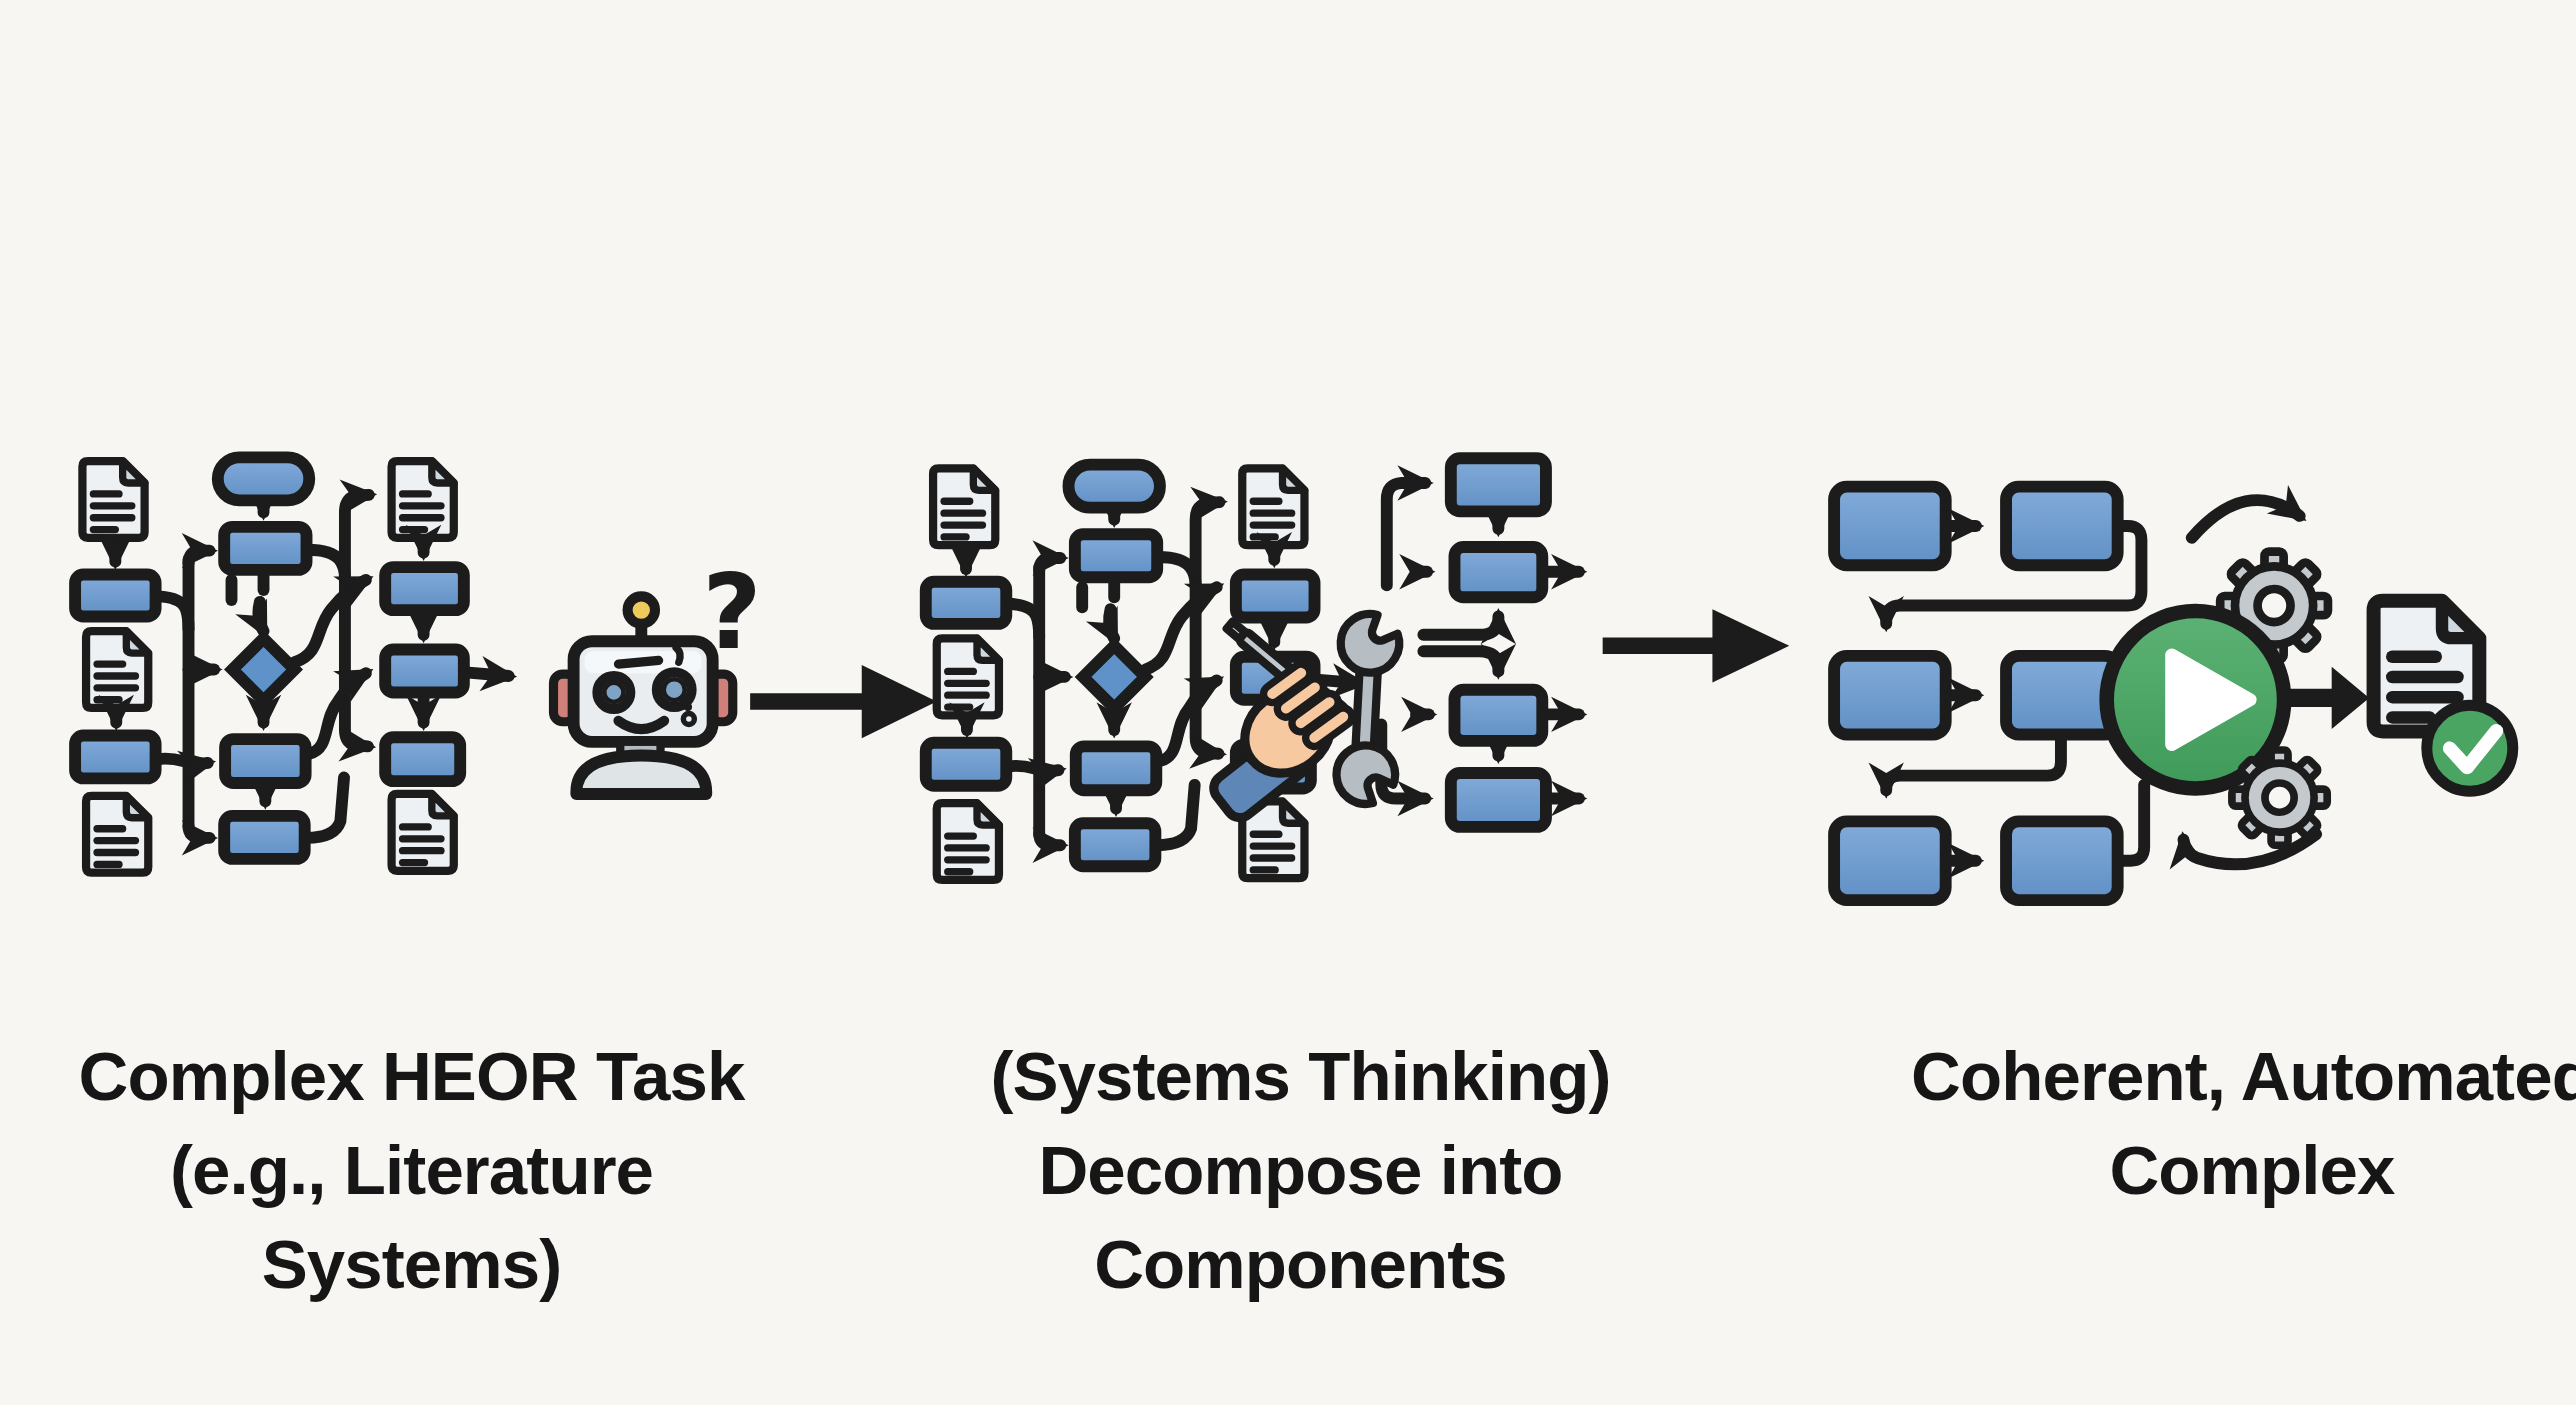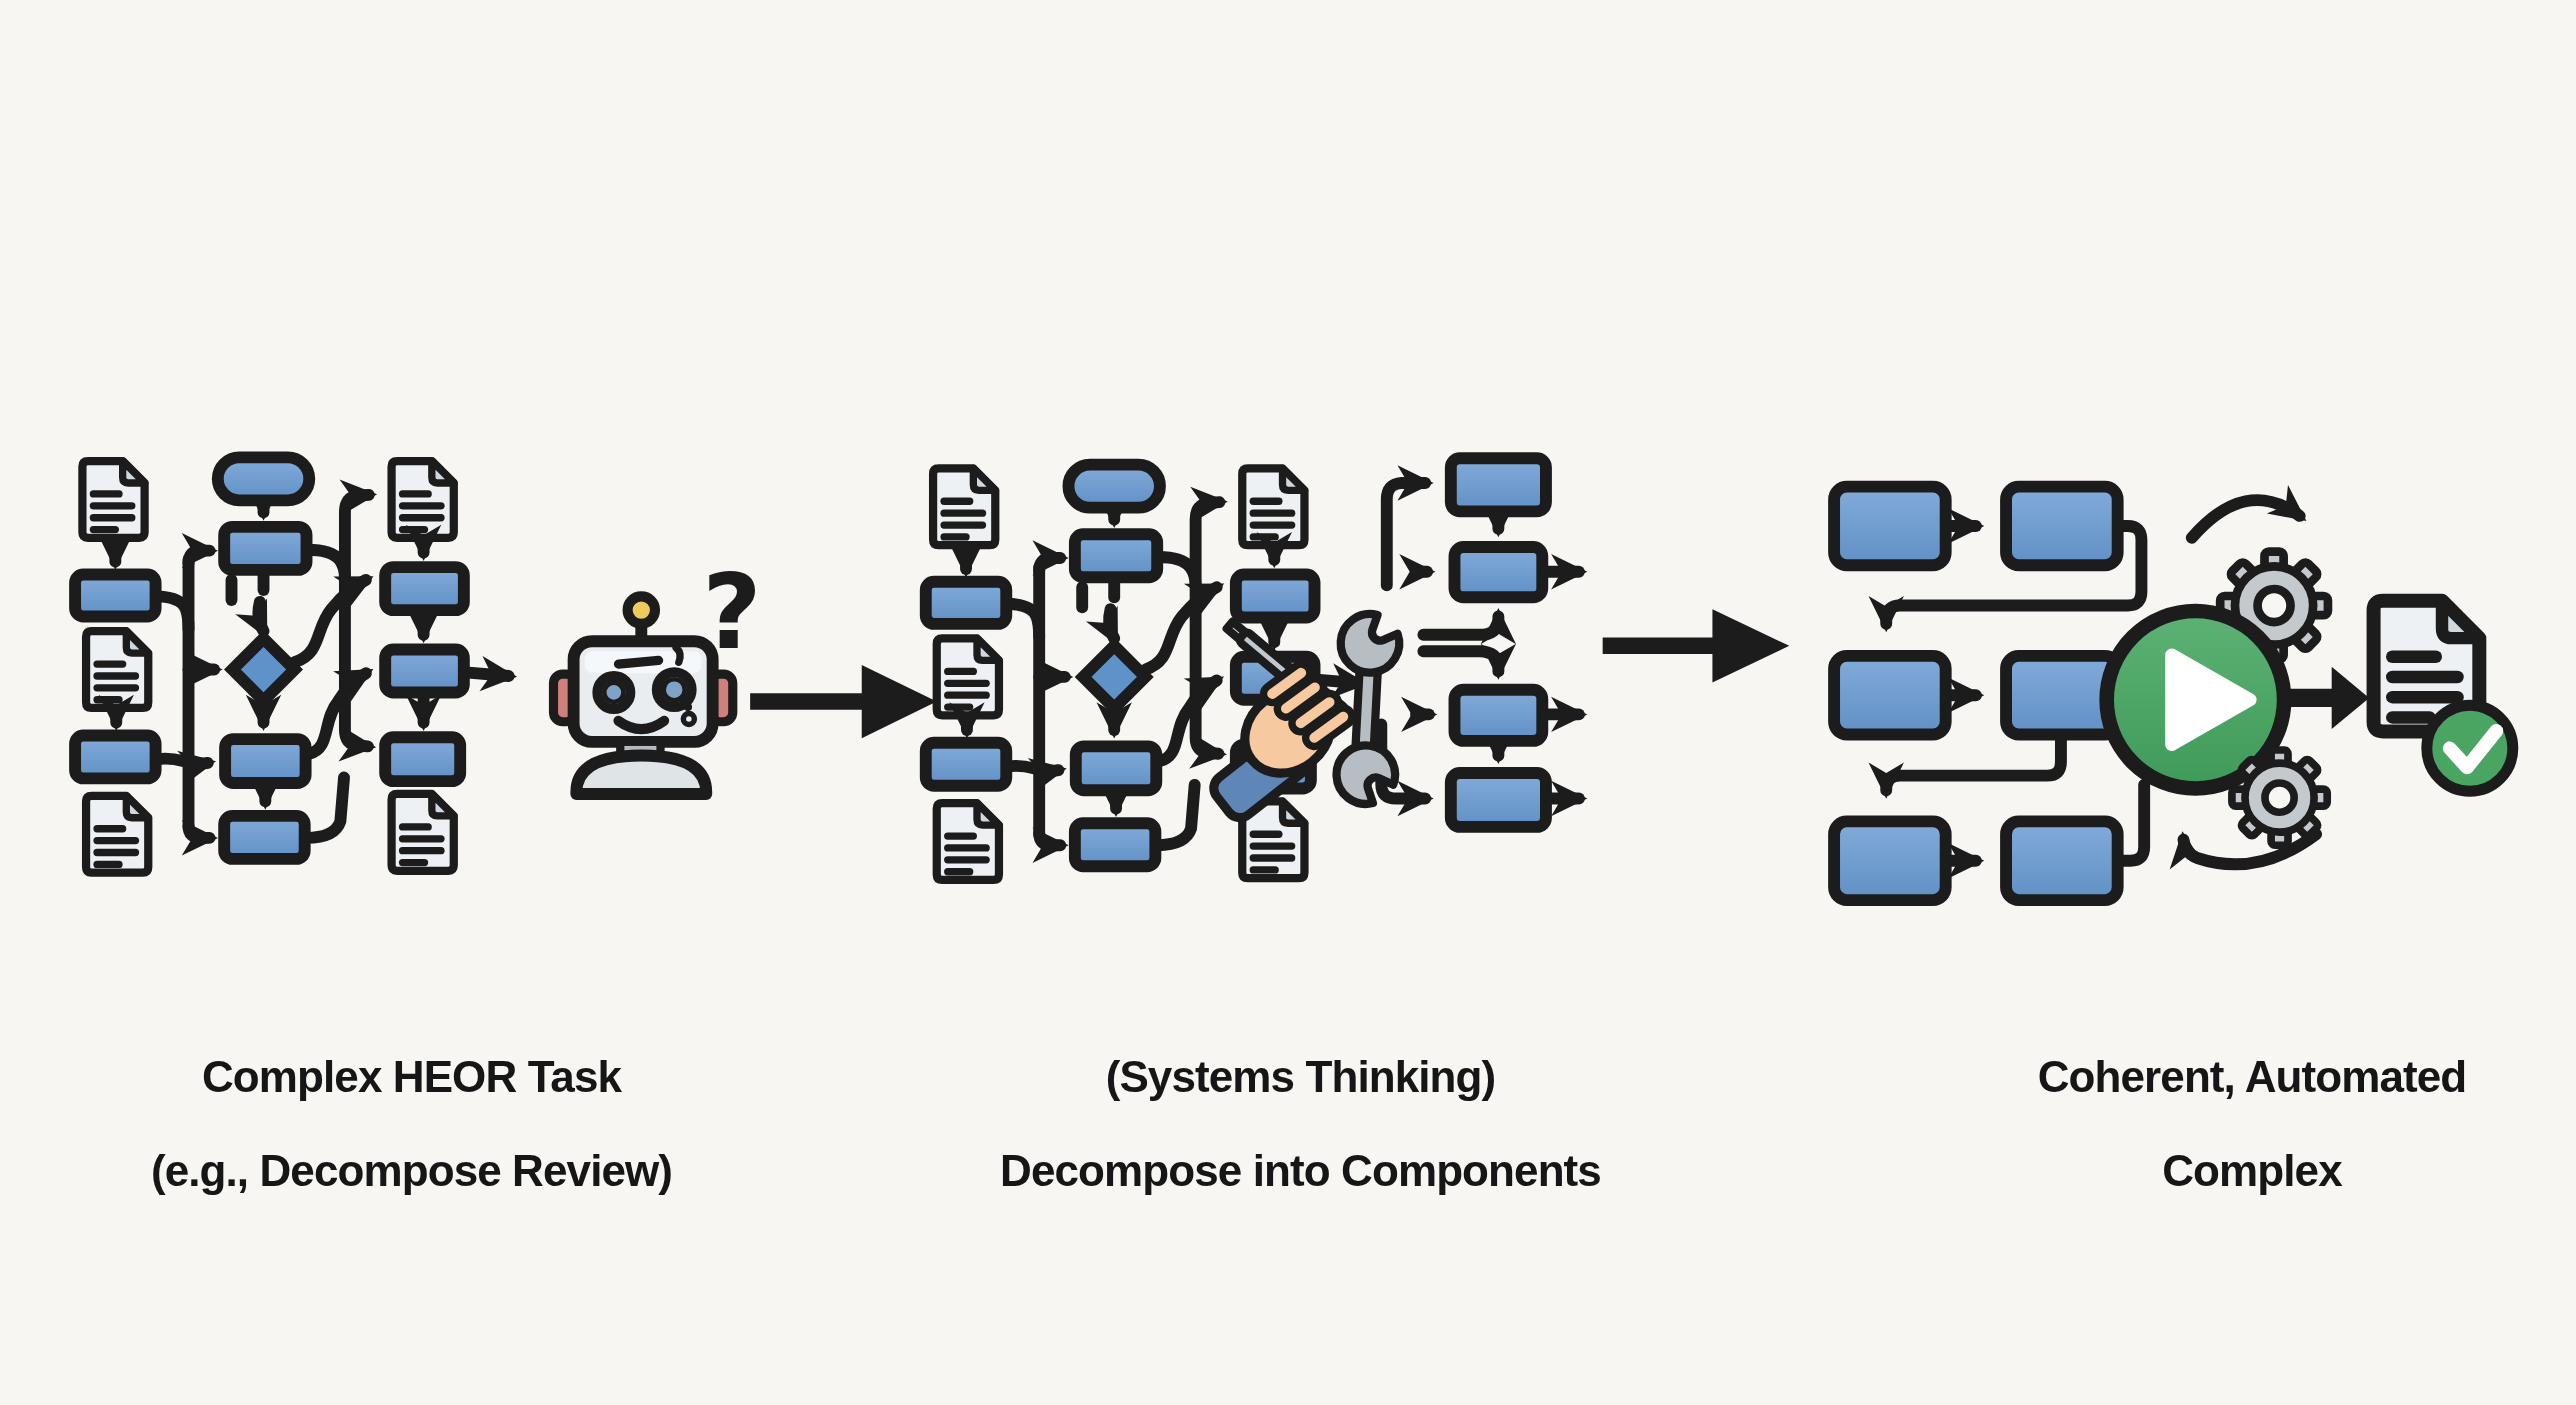--- a/index.html
+++ b/index.html
@@ -14,21 +14,21 @@
   .docfold{fill:var(--docshade,#cfd8de);stroke:var(--ink,#1c1c1c);stroke-width:8;stroke-linejoin:round;}
   .docline{stroke:var(--ink,#1c1c1c);stroke-width:8;stroke-linecap:round;}
   .gearbody{fill:var(--gear,#c3c9cd);stroke:var(--ink,#1c1c1c);stroke-width:10;}
   .gearhole{fill:var(--bg,#f7f6f2);stroke:var(--ink,#1c1c1c);stroke-width:10;}
   .metal{fill:var(--metal,#b6bec4);stroke:var(--ink,#1c1c1c);stroke-width:9;stroke-linejoin:round;}
   .skin{fill:var(--skin,#f7c9a0);stroke:var(--ink,#1c1c1c);stroke-width:10;stroke-linejoin:round;}
   .sleeve{fill:var(--sleeve,#5e87b8);stroke:var(--ink,#1c1c1c);stroke-width:10;stroke-linejoin:round;}
   .qmark{font:700 112px "DejaVu Sans",sans-serif;fill:var(--ink,#1c1c1c);}
   
   .cap{position:absolute;top:1030px;text-align:center;color:var(--text,#161616);
-       font-weight:700;font-size:44px;line-height:94px;letter-spacing:-0.9px;}
+       font-weight:700;font-size:69px;line-height:94px;letter-spacing:-0.9px;}
   .cap1{left:64px;width:695px;}
   .cap2{left:834px;width:933px;}
   .cap3{left:1868px;width:768px;text-align:center;}
 </style>
 </head>
 <body>
 
 <div class="stage">
 
 <svg width="2576" height="1405" viewBox="0 0 2816 1536">
@@ -226,21 +226,21 @@
       <g>
         <circle cx="2700" cy="818" r="47" fill="var(--greencheck,#49a561)" stroke="var(--ink,#1c1c1c)" stroke-width="12"></circle>
         <path d="M2678,818 L2697,839 L2729,799" fill="none" stroke="#ffffff" stroke-width="15" stroke-linecap="round" stroke-linejoin="round"></path>
       </g>
     </g>
   </g>
 </svg>
 
 <div class="cap cap1">
   <div>Complex HEOR Task</div>
-  <div>(e.g., Decompose Review)</div>
+  <div>(e.g., Literature Systems)</div>
 </div>
 <div class="cap cap2">
   <div>(Systems Thinking)</div>
   <div>Decompose into Components</div>
 </div>
 <div class="cap cap3">
   <div>Coherent, Automated</div>
   <div>Complex</div>
 </div>
 

